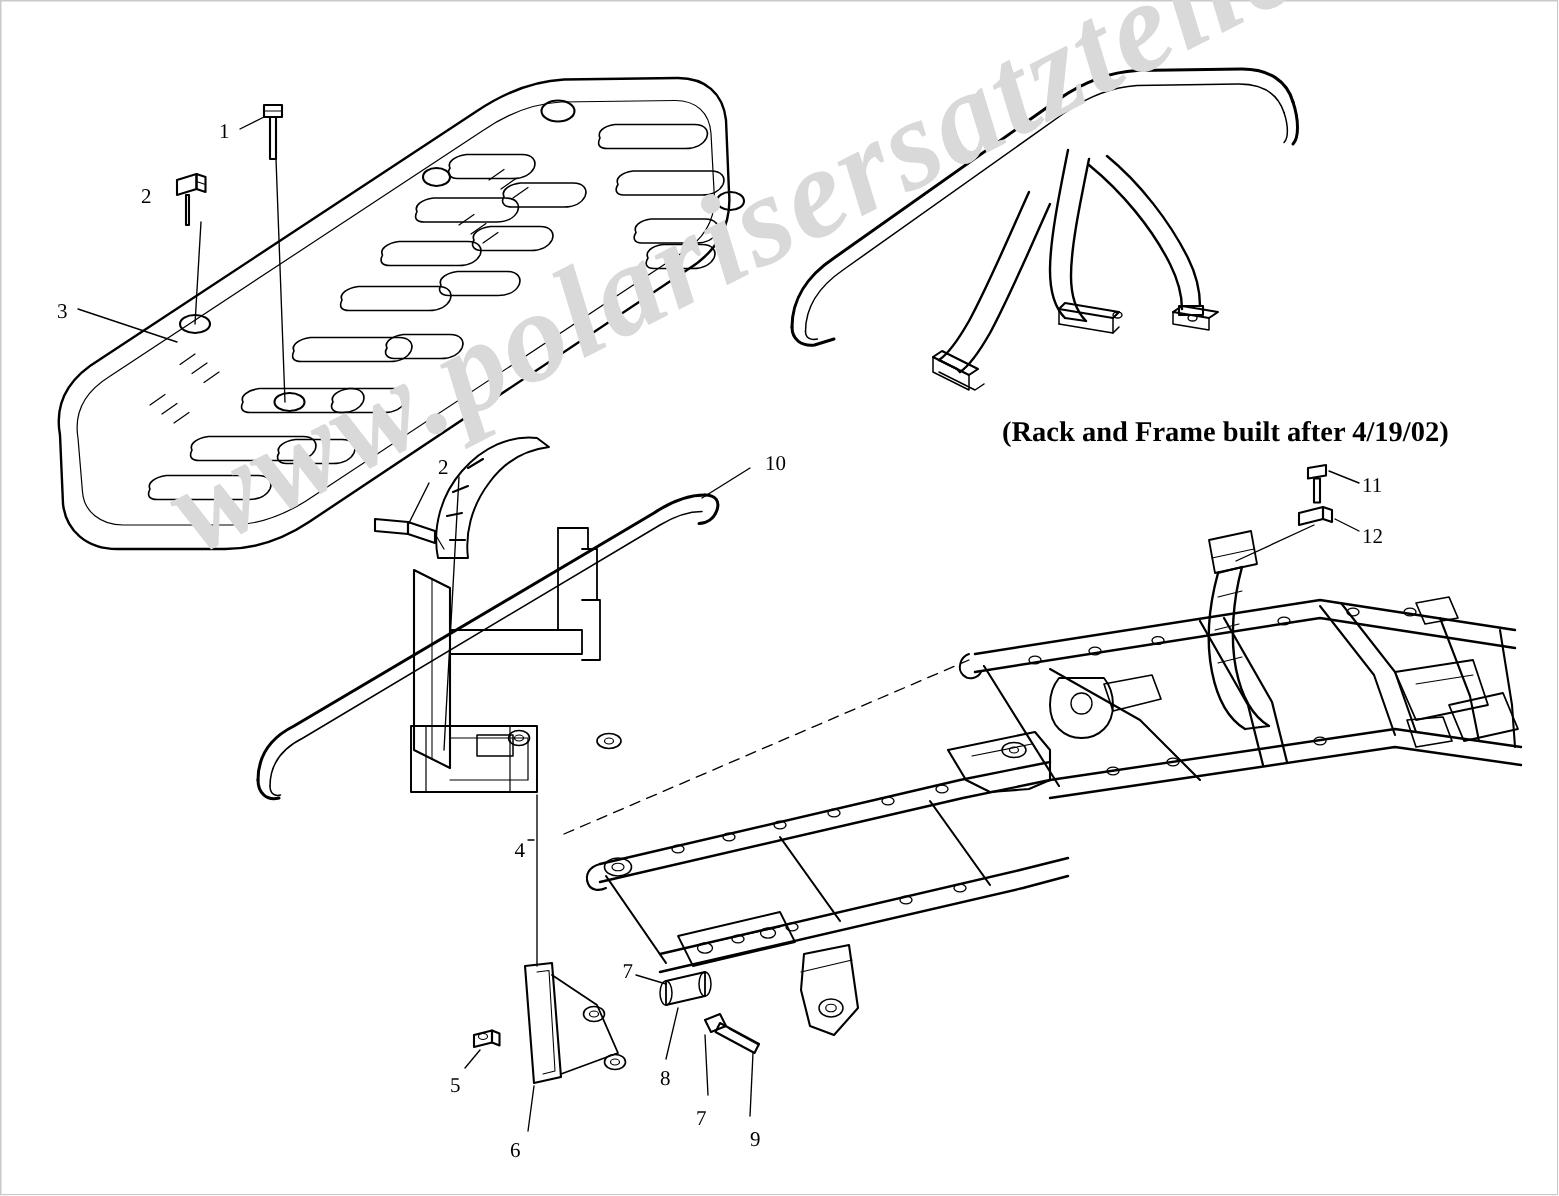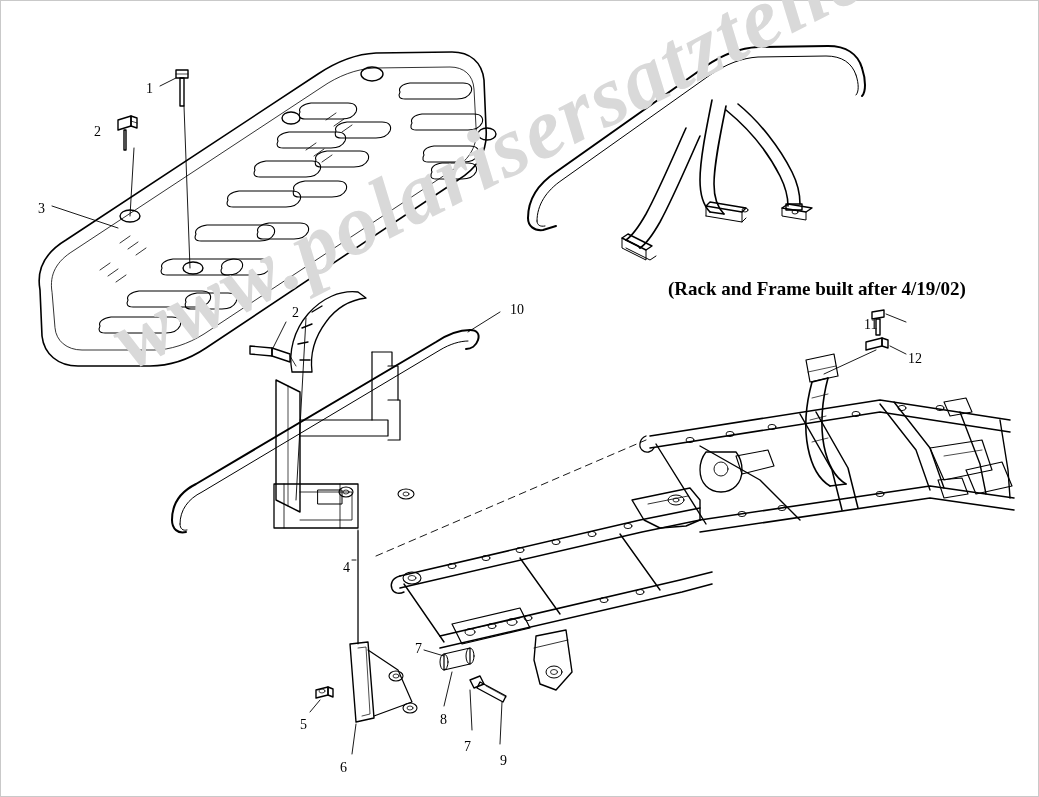--- a/index.html
+++ b/index.html
@@ -379,21 +379,21 @@
 
   <div id="watermark">
     <div class="wm-text" id="wm-main">www.polarisersatzteile.de</div>
   </div>
 
   <div class="callout" style="left:146px; top:82px;">1</div>
   <div class="callout" style="left:94px;  top:125px;">2</div>
   <div class="callout" style="left:38px;  top:202px;">3</div>
   <div class="callout" style="left:292px; top:306px;">2</div>
   <div class="callout" style="left:510px; top:303px;">10</div>
-  <div class="callout" style="left:864px; top:318px;">11</div>
+  <div class="callout" style="left:908px; top:318px;">11</div>
   <div class="callout" style="left:908px; top:352px;">12</div>
   <div class="callout" style="left:343px; top:561px;">4</div>
   <div class="callout" style="left:415px; top:642px;">7</div>
   <div class="callout" style="left:300px; top:718px;">5</div>
   <div class="callout" style="left:440px; top:713px;">8</div>
   <div class="callout" style="left:464px; top:740px;">7</div>
   <div class="callout" style="left:340px; top:761px;">6</div>
   <div class="callout" style="left:500px; top:754px;">9</div>
 
   <div class="note" style="left:668px; top:278px;">(Rack and Frame built after 4/19/02)</div>

